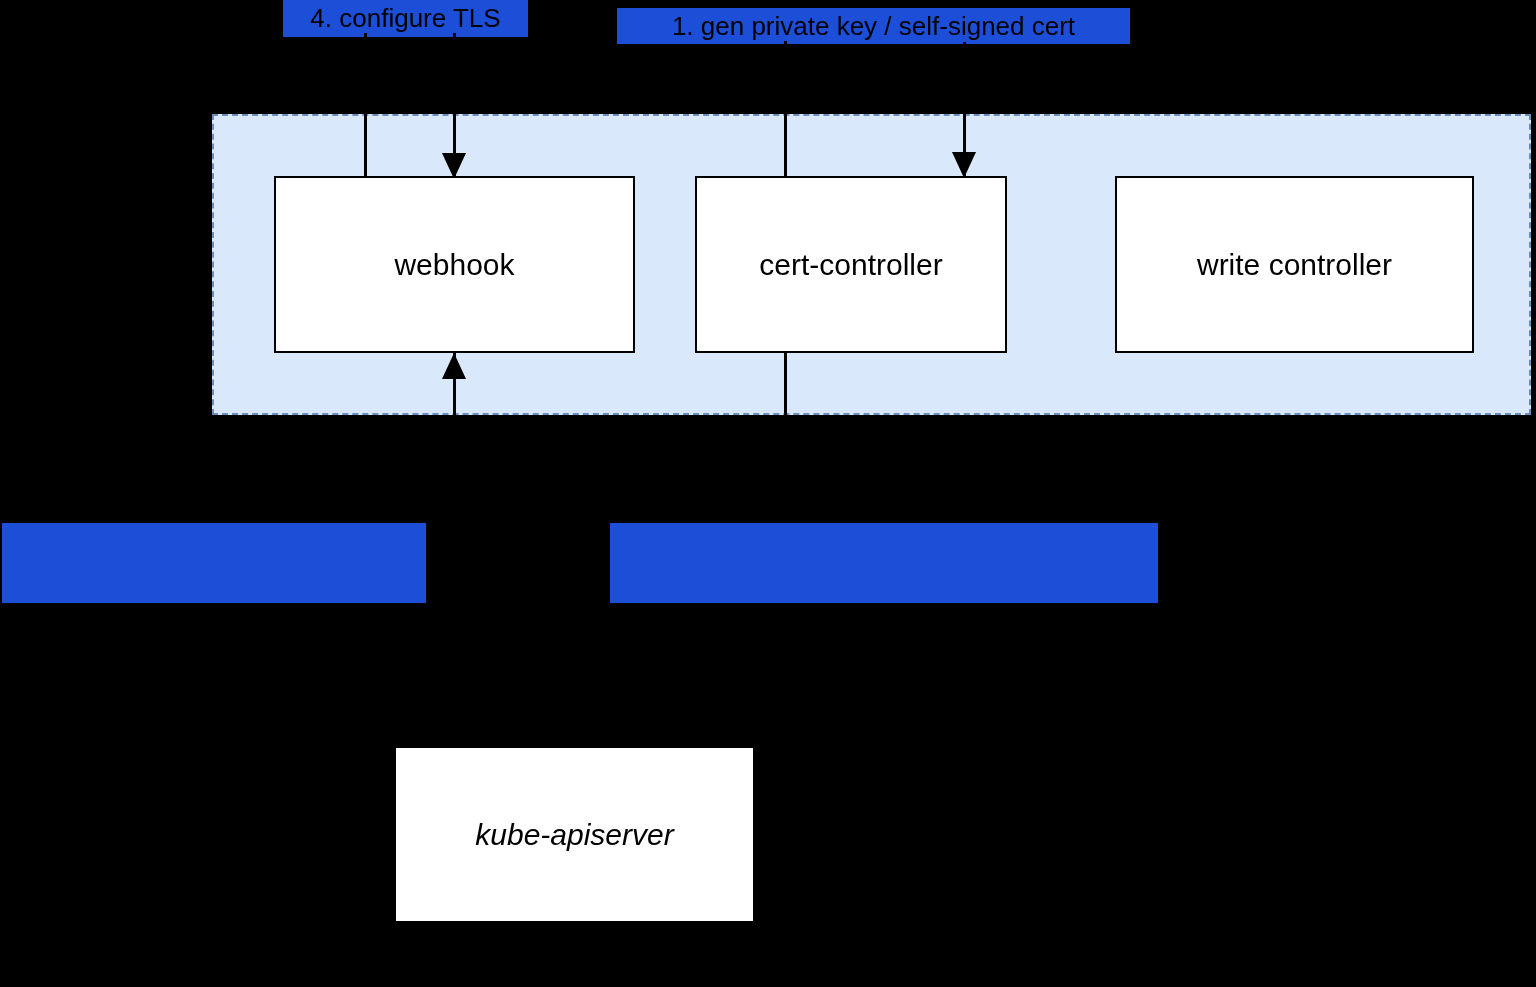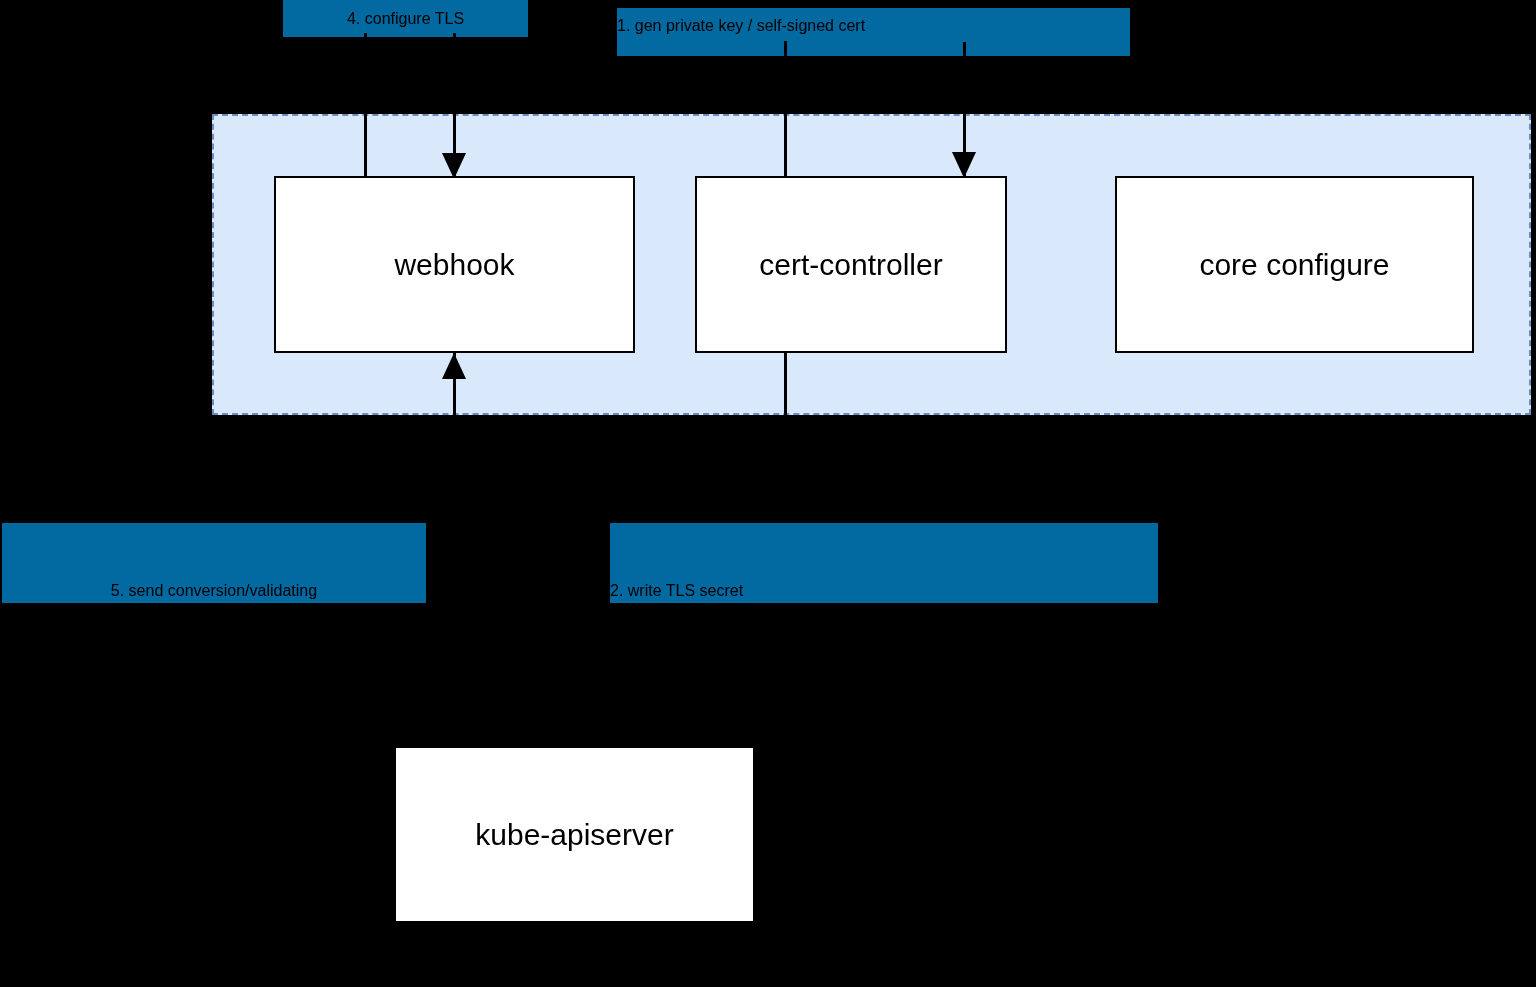--- a/index.html
+++ b/index.html
@@ -49,39 +49,41 @@
   .plain-box {
     background: #ffffff;
     border: none;
     display: flex;
     align-items: center;
     justify-content: center;
     color: #000000;
     font-size: 30px;
     line-height: 1.2;
     text-align: center;
+    font-style: italic;
   }
   .node-apiserver { left: 396px; top: 748px; width: 357px; height: 173px; }
   .node-etcd      { left: 816px; top: 748px; width: 357px; height: 173px; }
 
   
   .edge-label {
-    background: #0369a1;
+    background: #1d4ed8;
     color: #000000;
-    font-size: 16px;
+    font-size: 26px;
     line-height: 1.62;
     white-space: pre;
   }
   .lbl-configure-tls {
     left: 283px; top: 0px; width: 245px; height: 37px;
     text-align: center;
     line-height: 37px;
   }
   .lbl-gen-key {
-    left: 617px; top: 8px; width: 513px; height: 48px;
+    left: 617px; top: 8px; width: 513px; height: 36px;
+    text-align: center;
     line-height: 36px;
   }
   .lbl-send-webhook {
     left: 2px; top: 523px; width: 424px; height: 80px;
     text-align: center;
     padding-top: 3px;
   }
   .lbl-write-secret {
     left: 610px; top: 523px; width: 548px; height: 80px;
     text-align: left;
@@ -160,21 +162,21 @@
 
   <div class="abs node-box node-webhook">
     <span>webhook</span>
   </div>
 
   <div class="abs node-box node-certctrl">
     <span>cert-controller</span>
   </div>
 
   <div class="abs node-box node-corectrl">
-    <span>core configure</span>
+    <span>write controller</span>
   </div>
 
   <div class="abs edge-label lbl-send-webhook">
     <div>5. send conversion/validating</div>
     <div>webhook</div>
   </div>
 
   <div class="abs edge-label lbl-write-secret">
     <div>2. write TLS secret</div>
     <div>3. update caBundle in CRD/Webhook</div>

